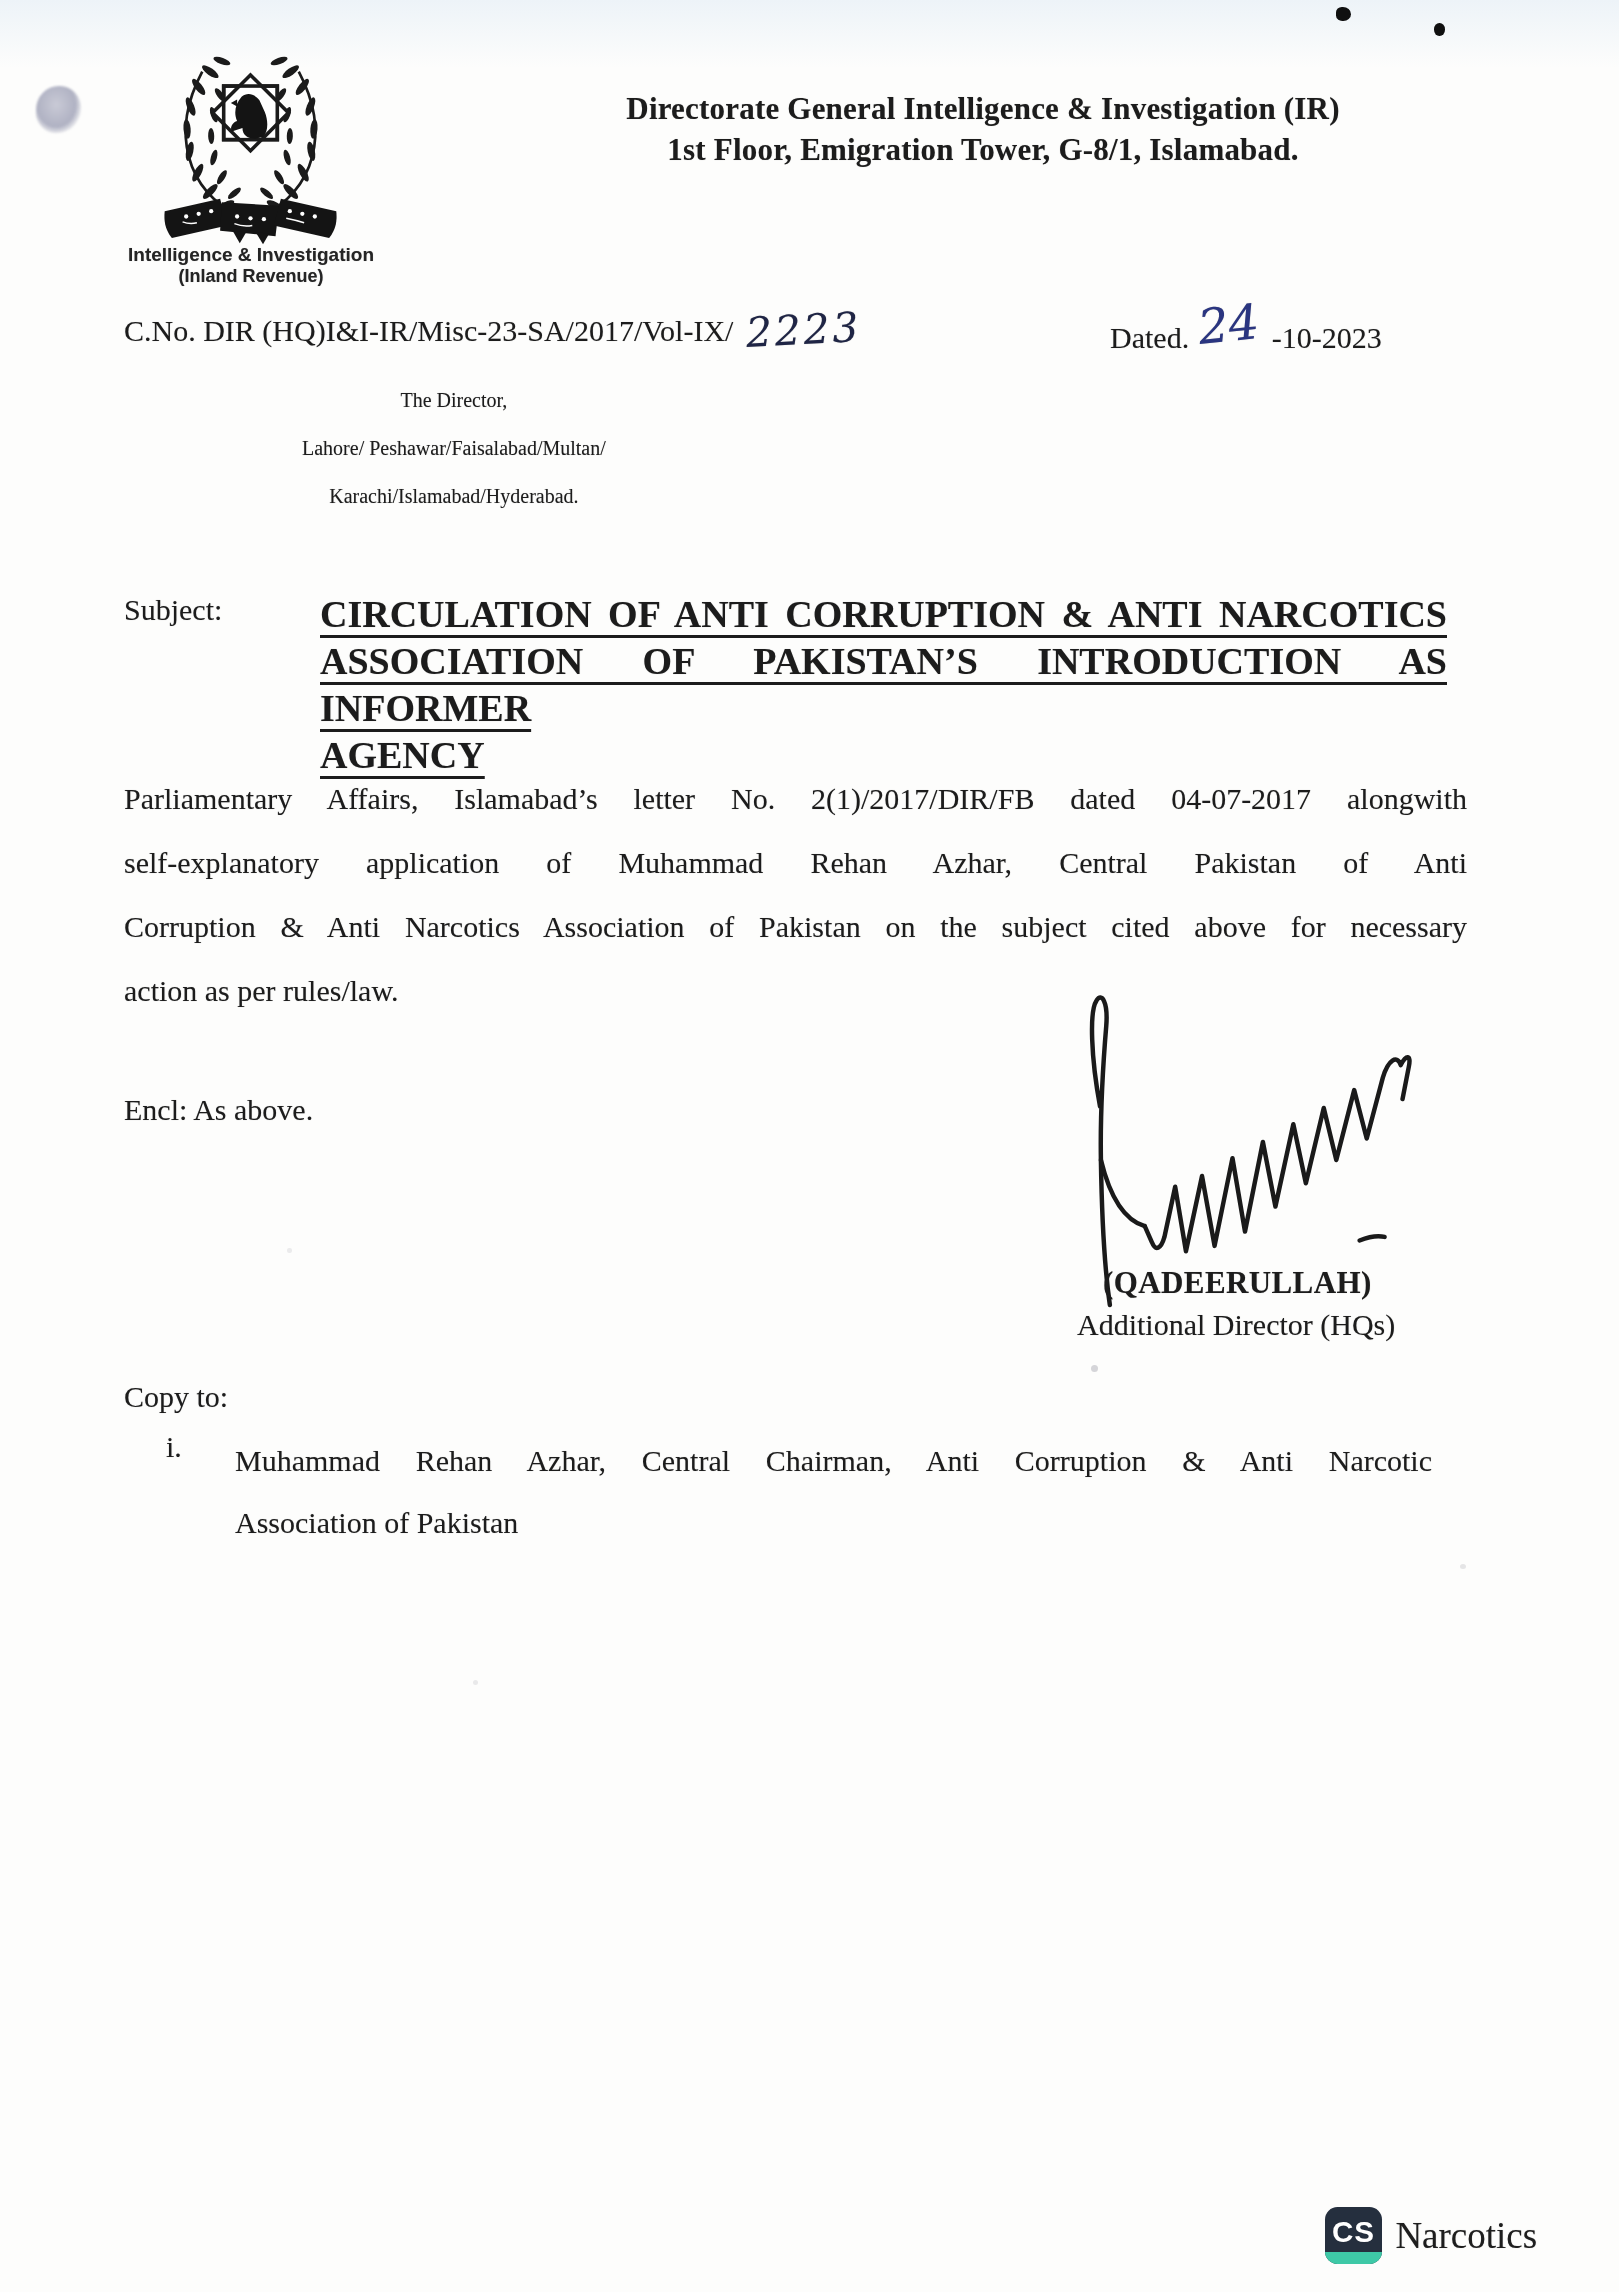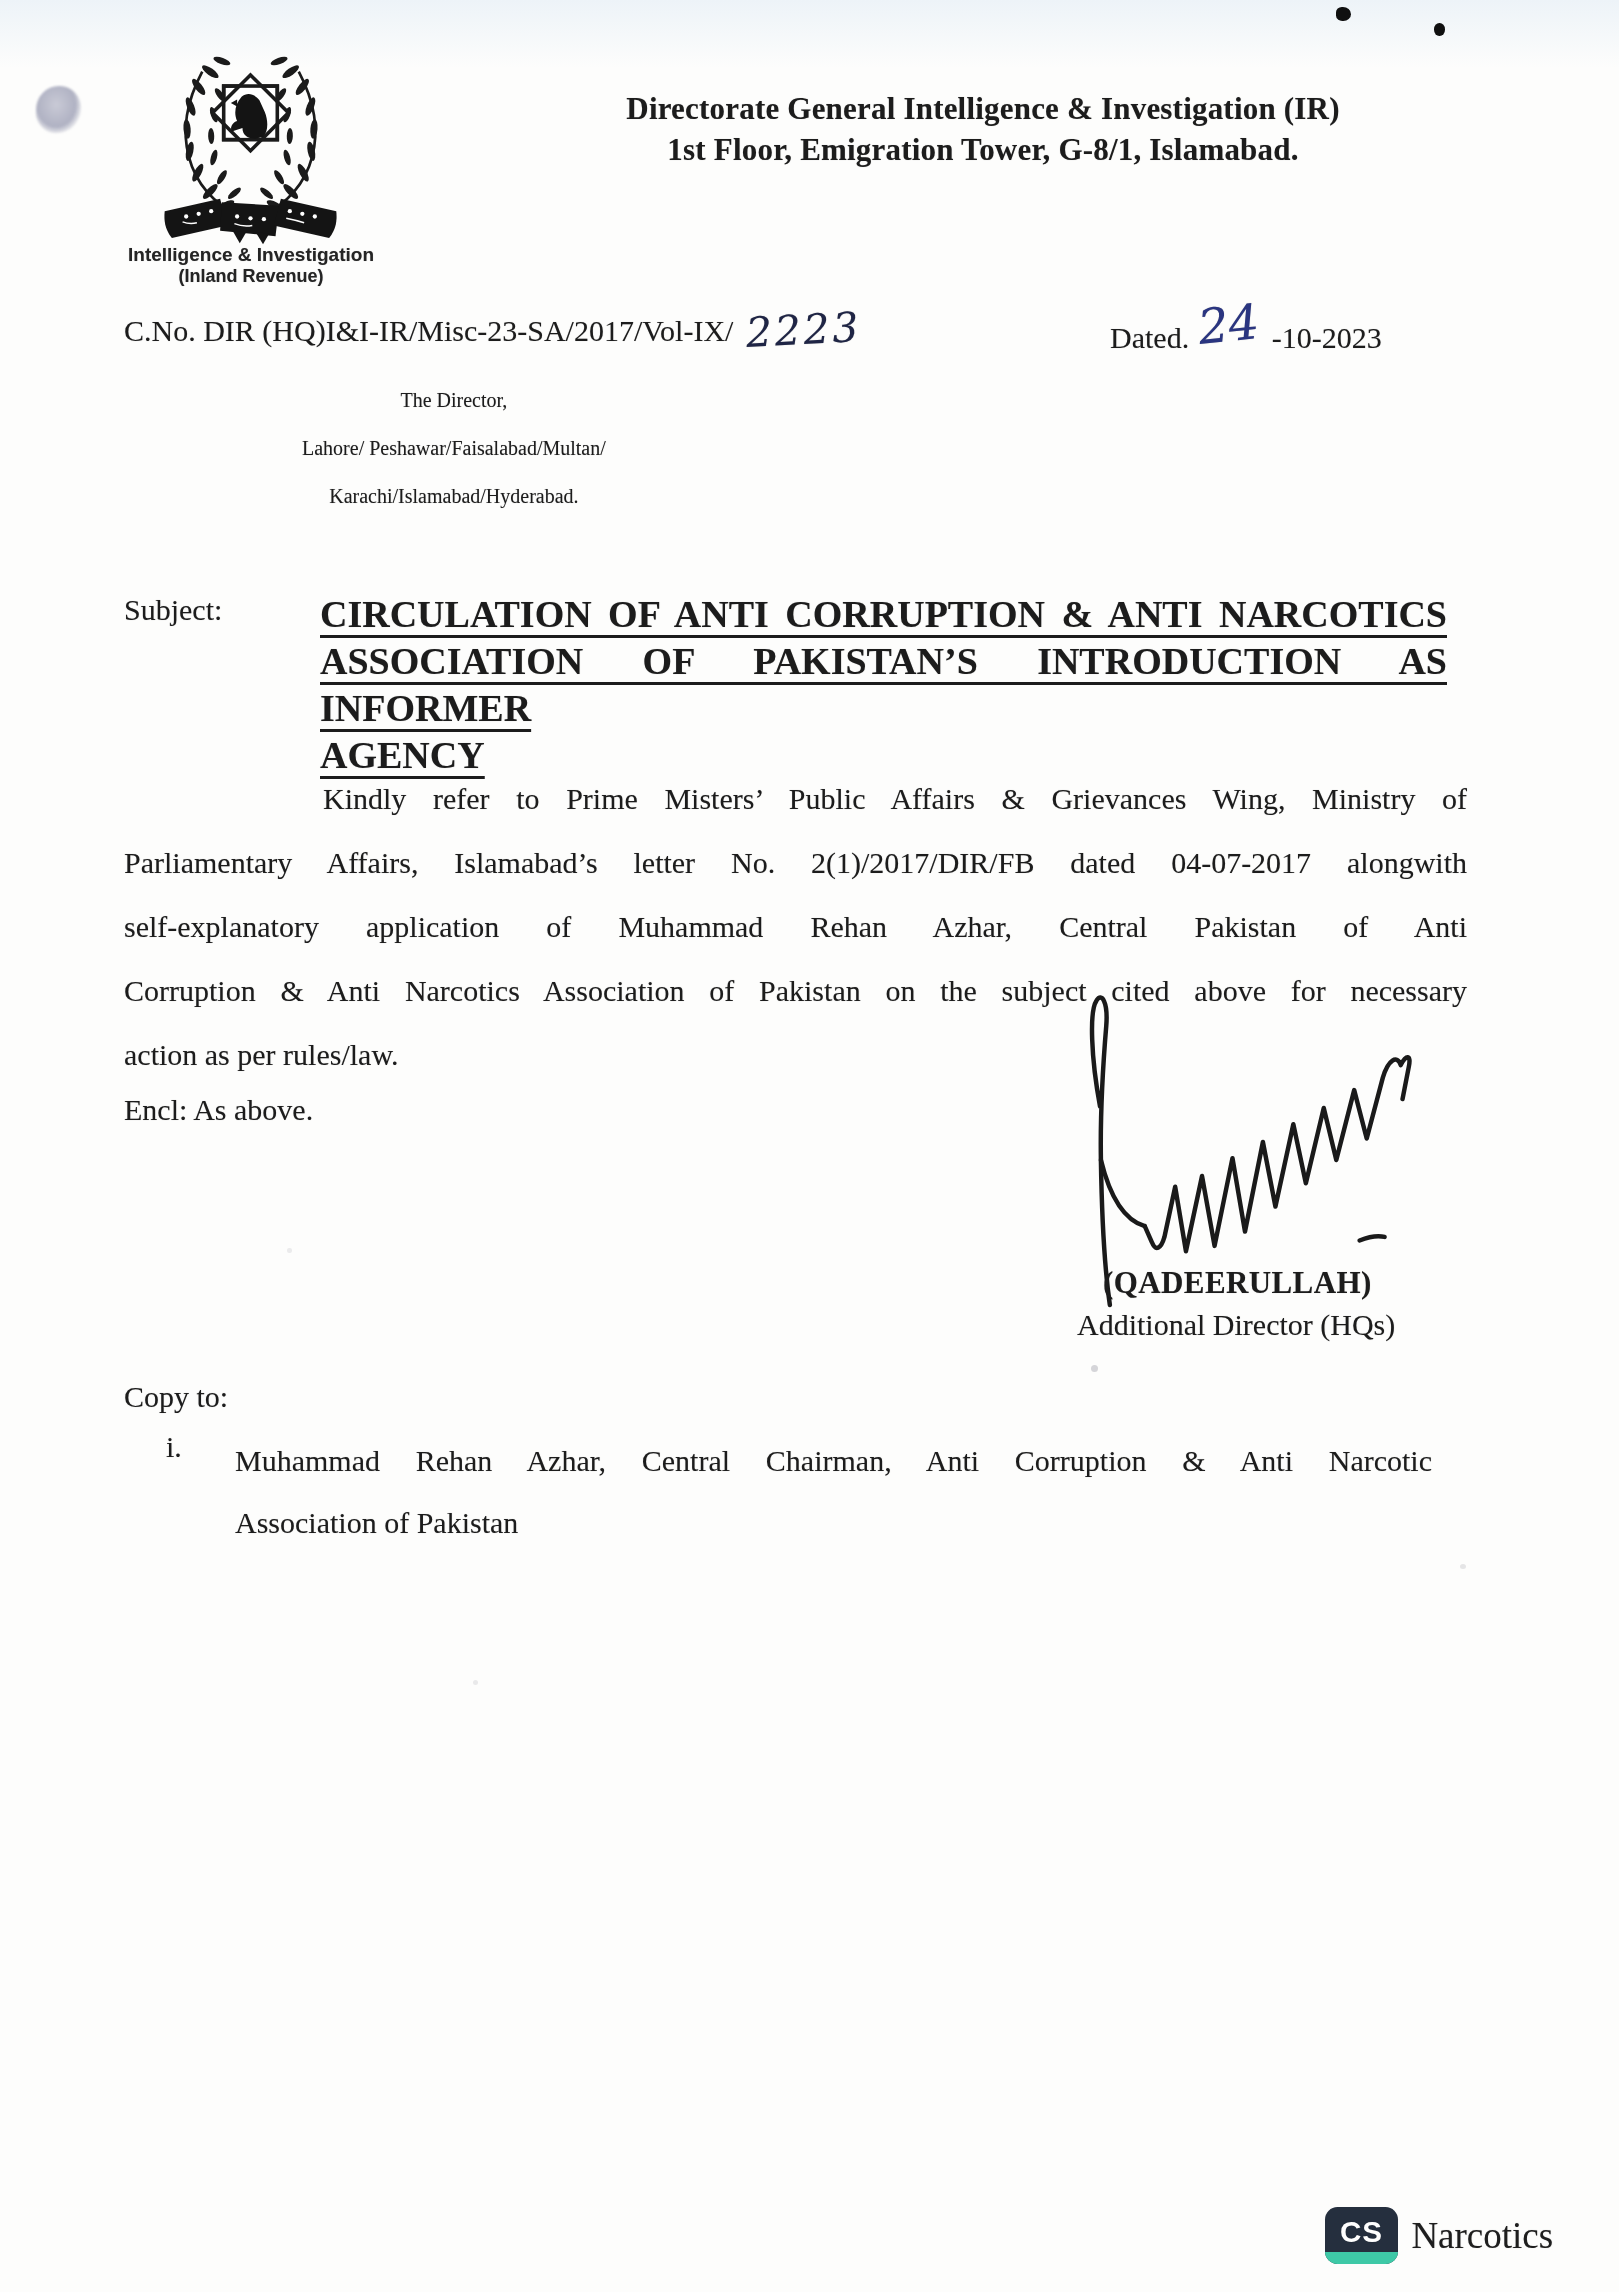--- a/index.html
+++ b/index.html
@@ -52,21 +52,21 @@
 
   .signature-svg{position:absolute;left:1021px;top:972px;}
   .sig-name{position:absolute;left:1103px;top:1265px;font-size:31px;font-weight:bold;letter-spacing:0.4px;}
   .sig-title{position:absolute;left:1077px;top:1308px;font-size:30px;}
 
   .copy-label{position:absolute;left:124px;top:1352px;font-size:30px;margin-top:28px;}
   .copy-index{position:absolute;left:166px;top:1430px;font-size:30px;}
   .copy-item{position:absolute;left:235px;top:1430px;width:1197px;font-size:30px;line-height:62px;}
 
   .cs-footer{position:absolute;left:1325px;top:2207px;display:flex;align-items:center;gap:13.4px;}
-  .cs-badge{position:relative;width:73px;height:57px;border-radius:12.5px;background:#252f3e;
+  .cs-badge{position:relative;width:57px;height:57px;border-radius:12.5px;background:#252f3e;
     display:flex;align-items:center;justify-content:center;overflow:hidden;}
   .cs-badge .strip{position:absolute;bottom:0;left:0;right:0;height:11.6px;background:#3ec9a7;}
   .cs-monogram{color:#ffffff;font-family:"Liberation Sans",sans-serif;font-weight:bold;
     font-size:29.6px;letter-spacing:0.9px;margin-top:-7.2px;}
   .cs-brand{font-size:37px;color:#1e1e1e;}
   .softink{text-shadow:0 0 0.9px rgba(25,25,25,.3);}
 </style>
 </head>
 <body>
 
@@ -156,21 +156,20 @@
   </div>
 
   <div class="subject-label">Subject:</div>
   <div class="subject">
     <div class="u just">CIRCULATION OF ANTI CORRUPTION &amp; ANTI NARCOTICS</div>
     <div class="u just">ASSOCIATION OF PAKISTAN’S INTRODUCTION AS INFORMER</div>
     <div><span class="u">AGENCY</span></div>
   </div>
 
   <div class="body-par">
-    <div class="just indent">Kindly refer to Prime Misters’ Public Affairs &amp; Grievances Wing, Ministry of</div>
     <div class="just">Parliamentary Affairs, Islamabad’s letter No. 2(1)/2017/DIR/FB dated 04-07-2017 alongwith</div>
     <div class="just">self-explanatory application of Muhammad Rehan Azhar, Central Pakistan of Anti</div>
     <div class="just">Corruption &amp; Anti Narcotics Association of Pakistan on the subject cited above for necessary</div>
     <div>action as per rules/law.</div>
   </div>
 
   <div class="encl">Encl: As above.</div>
 
   <svg class="signature-svg" width="448" height="358" viewBox="0 0 500 400">
     <g fill="none" stroke="#1a1a1a" stroke-width="5" stroke-linecap="round" stroke-linejoin="round">

